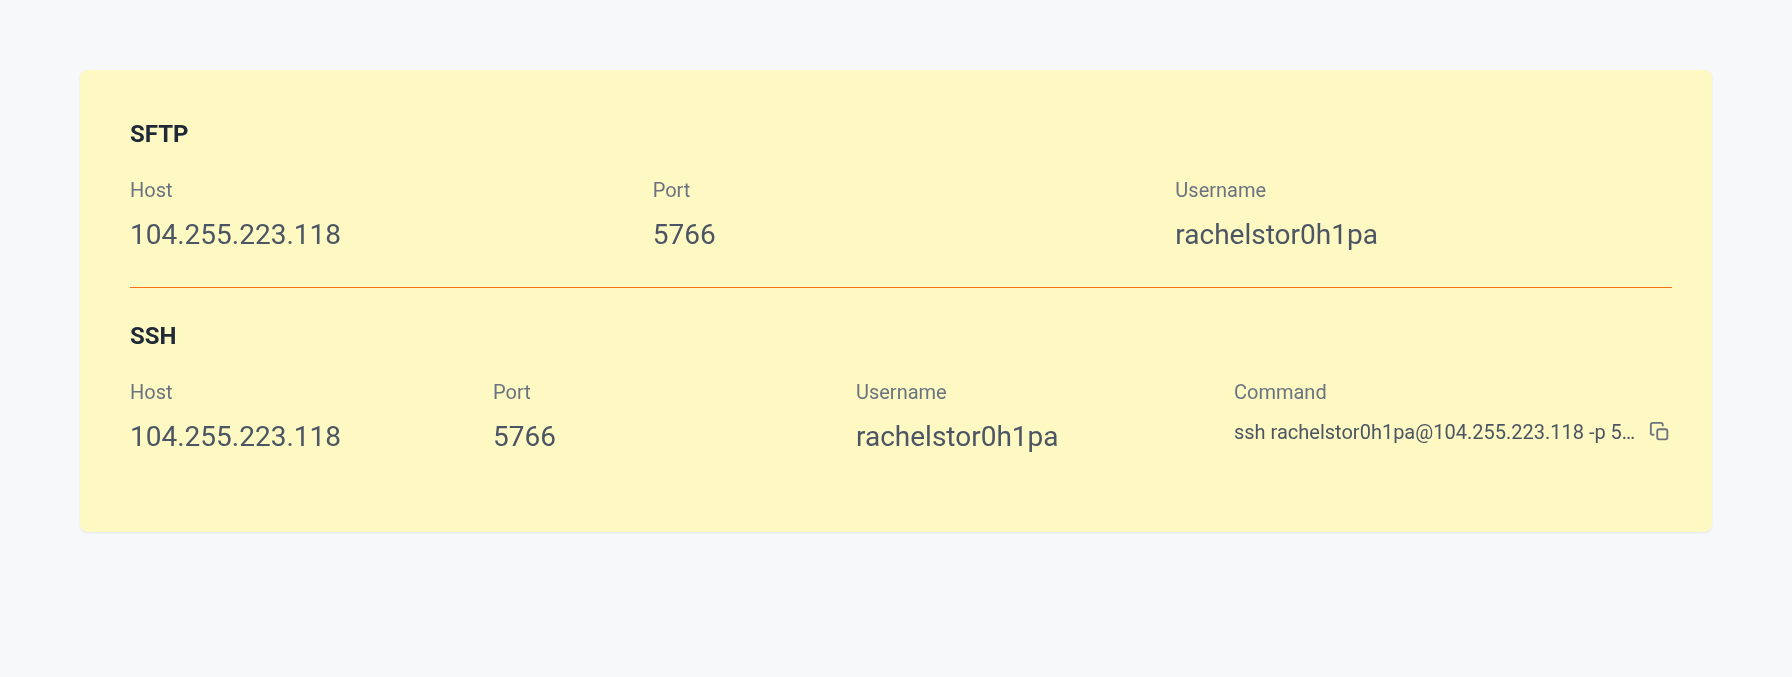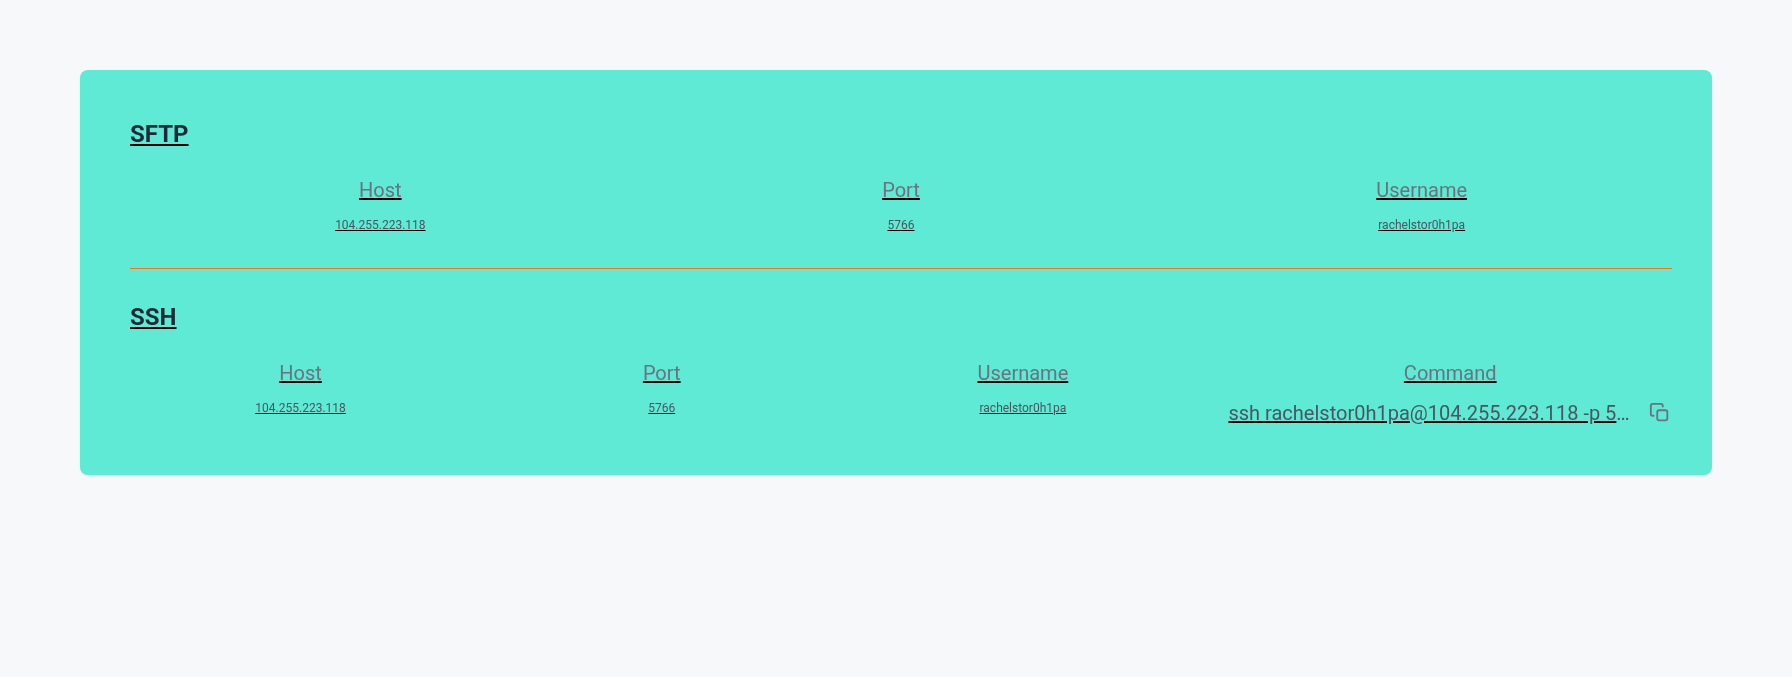--- a/index.html
+++ b/index.html
@@ -8,64 +8,62 @@
       box-sizing: border-box;
     }
     body {
       font-family: -apple-system, BlinkMacSystemFont, "Segoe UI", Roboto, "Helvetica Neue", Arial, sans-serif;
       background-color: #f7f8fa;
       width: 1792px;
       height: 677px;
       padding: 70px 80px;
     }
     .card {
-      background: #5eead4;
+      background: #fef9c3;
       border-radius: 8px;
       box-shadow: 0 1px 3px rgba(0,0,0,0.05), 0 1px 2px rgba(0,0,0,0.03);
-      padding: 50px 40px 50px 50px;
-      text-decoration: underline;
+      padding: 50px 40px 79px 50px;
     }
     .section {
       padding: 0;
     }
     .section + .section {
       border-top: 1px solid #f97316;
       margin-top: 36px;
       padding-top: 34px;
     }
     .section-title {
       font-size: 24px;
       font-weight: 700;
       color: #1f2937;
       margin-bottom: 30px;
     }
     .fields-row {
       display: flex;
-      gap: 20px;
-      text-align: center;
+      gap: 26px;
     }
     .fields-row.three > .field {
       flex: 1 1 0;
     }
     .fields-row.four > .field {
       flex: 1 1 0;
     }
     .fields-row.four > .field.command {
       flex: 1.3 1 0;
       min-width: 0;
       margin-left: 15px;
     }
     .field-label {
       font-size: 20px;
       color: #6b7280;
       margin-bottom: 16px;
       display: block;
     }
     .field-value {
-      font-size: 12px;
+      font-size: 28px;
       color: #4b5563;
       display: block;
     }
     .command-row {
       display: flex;
       align-items: center;
       gap: 12px;
       min-width: 0;
     }
     .command-text {

